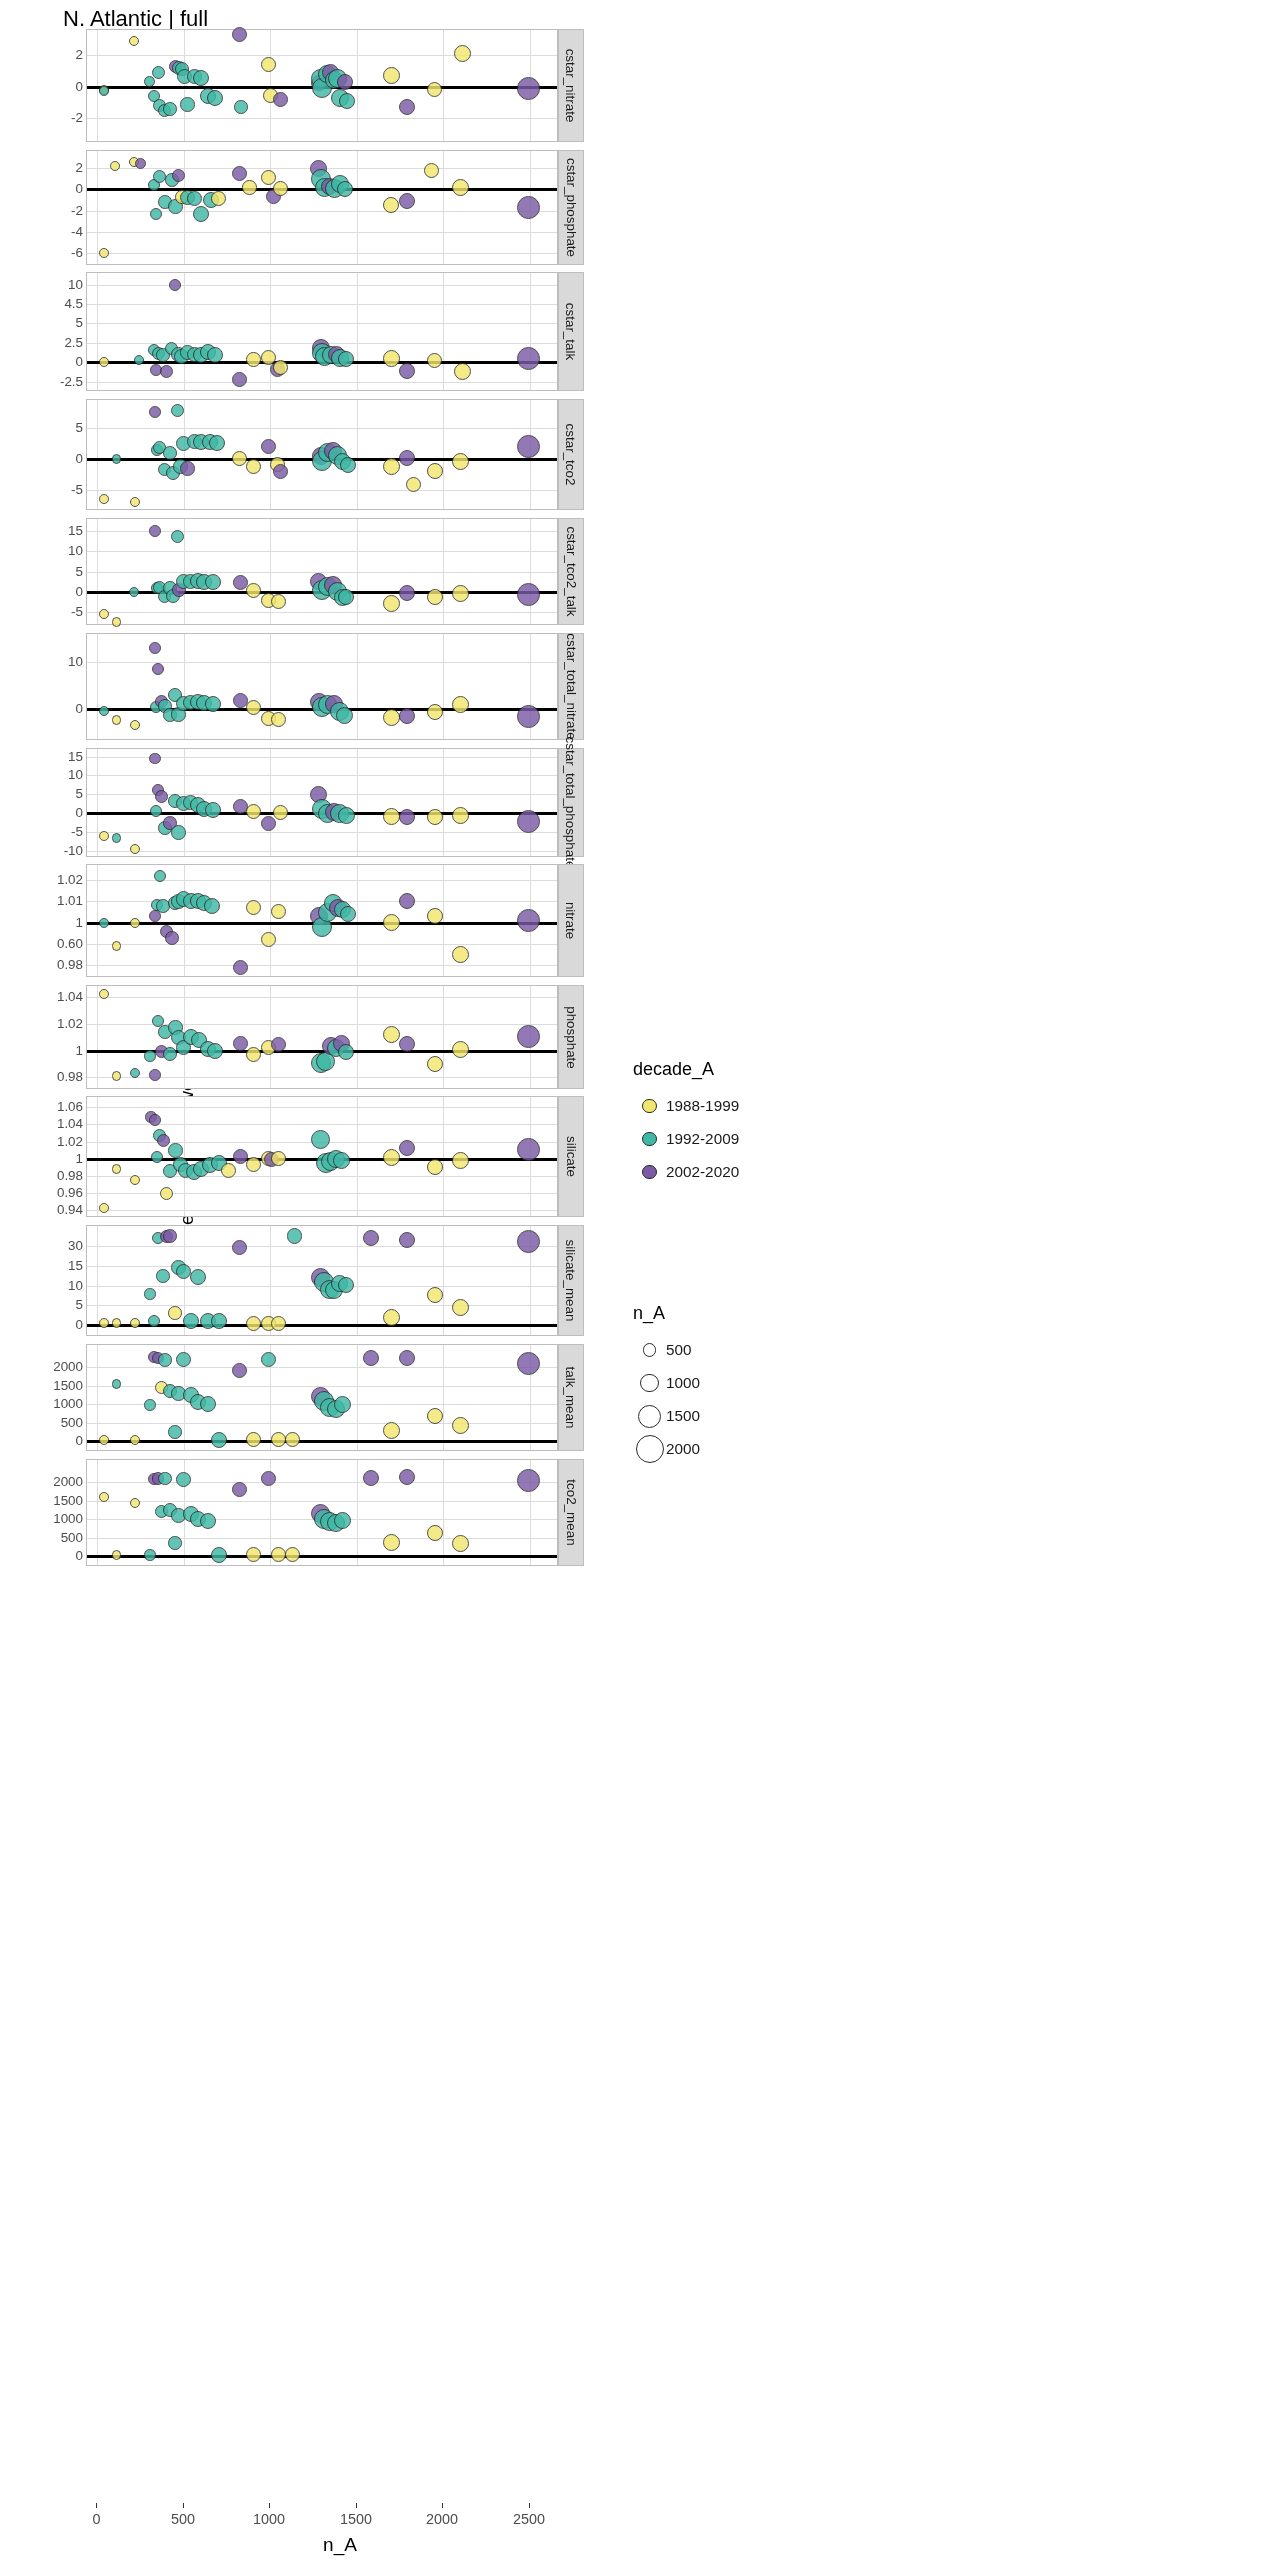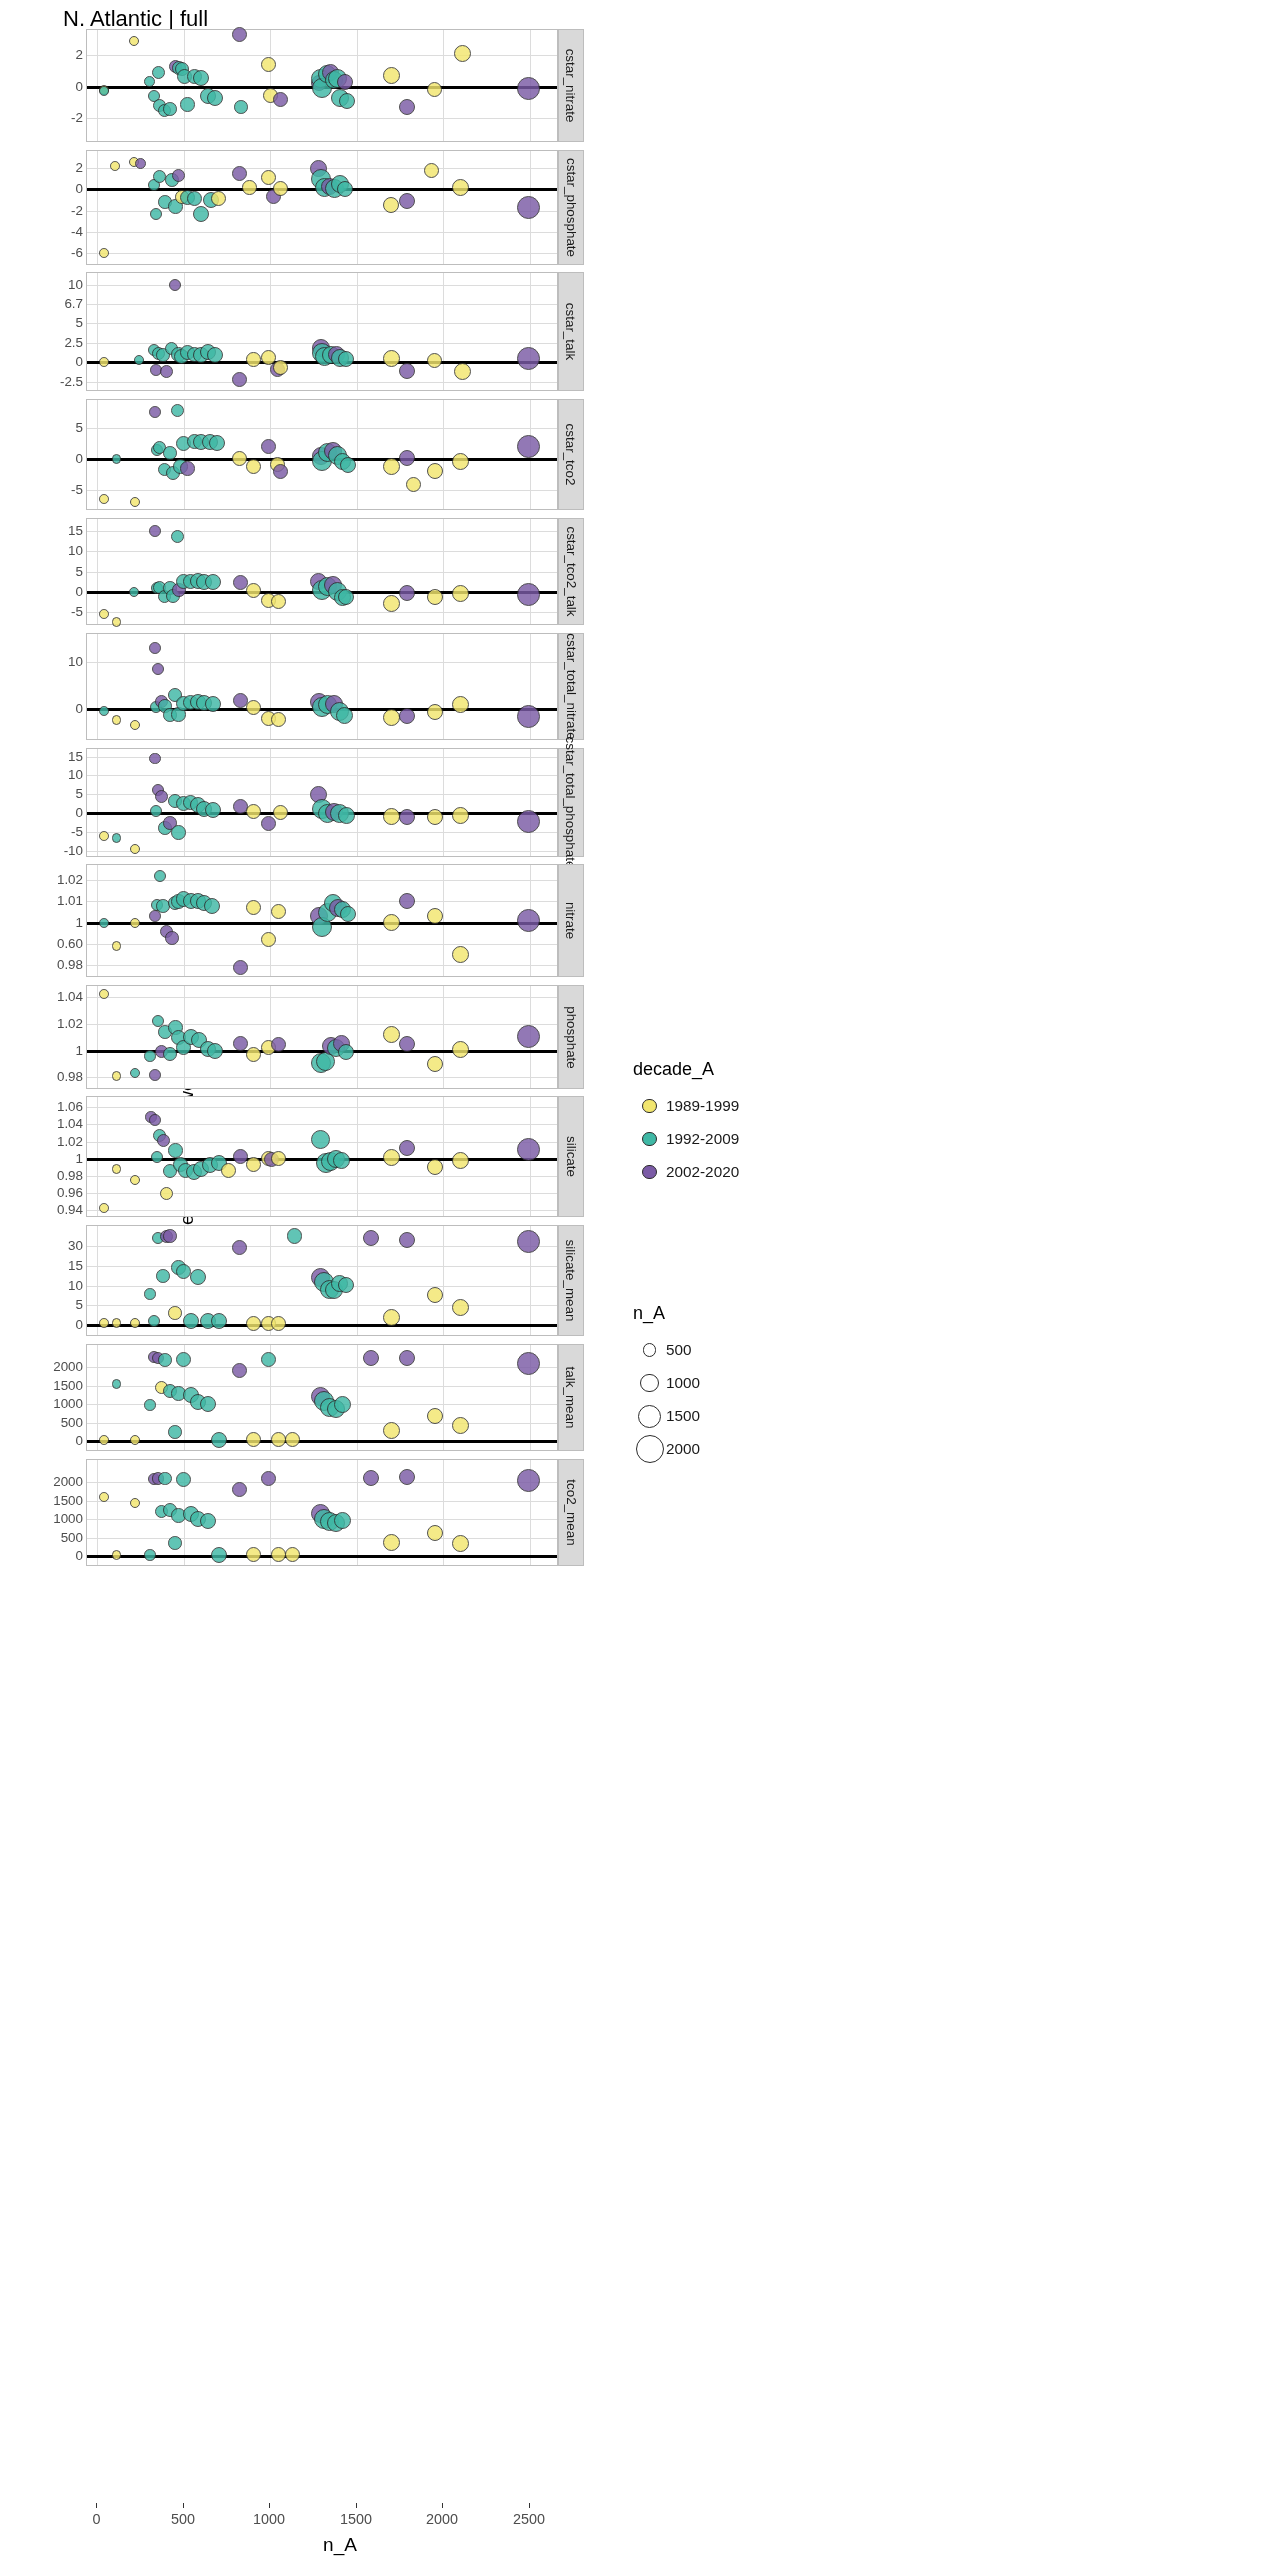--- a/index.html
+++ b/index.html
@@ -239,21 +239,21 @@
         <div class="striplab" style="left: 472px; top: 0px; height: 115px;">
           <span>cstar_phosphate</span>
         </div>
       </div>
       <div class="panelcol" style="top: 272px; height: 119px;">
         <div class="yticks" style="left: -84px; top: 0px; height: 119px;">
           <div class="ytick" style="top: 109px;">-2.5</div>
           <div class="ytick" style="top: 89px;">0</div>
           <div class="ytick" style="top: 70px;">2.5</div>
           <div class="ytick" style="top: 50px;">5</div>
-          <div class="ytick" style="top: 31px;">6.7</div>
+          <div class="ytick" style="top: 31px;">4.5</div>
           <div class="ytick" style="top: 11.7px;">10</div>
         </div>
         <div class="panel" style="top: 0px; height: 119px; width: 472px;">
           <div class="pgrid">
             <div class="gl h major" style="top: 109px;"></div>
             <div class="gl h major" style="top: 89px;"></div>
             <div class="gl h major" style="top: 70px;"></div>
             <div class="gl h major" style="top: 50px;"></div>
             <div class="gl h major" style="top: 31px;"></div>
             <div class="gl h major" style="top: 11.7px;"></div>
@@ -937,21 +937,21 @@
       <div class="xtick" style="left: 443px;">2500</div>
     </div>
 
   <div class="legend">
     <div id="legend-color" style="position: absolute; top: 1059px; left: 0px;">
         <div class="legtitle">decade_A</div>
         <div class="legrow">
           <div class="swatch">
             <span class="dot" style="width: 12.5px; height: 12.5px; background: rgb(242, 230, 110);"></span>
           </div>
-          <div class="lbl">1989-1999</div>
+          <div class="lbl">1988-1999</div>
         </div>
         <div class="legrow">
           <div class="swatch">
             <span class="dot" style="width: 12.5px; height: 12.5px; background: rgb(63, 184, 165);"></span>
           </div>
           <div class="lbl">1992-2009</div>
         </div>
         <div class="legrow">
           <div class="swatch">
             <span class="dot" style="width: 12.5px; height: 12.5px; background: rgb(123, 91, 166);"></span>

